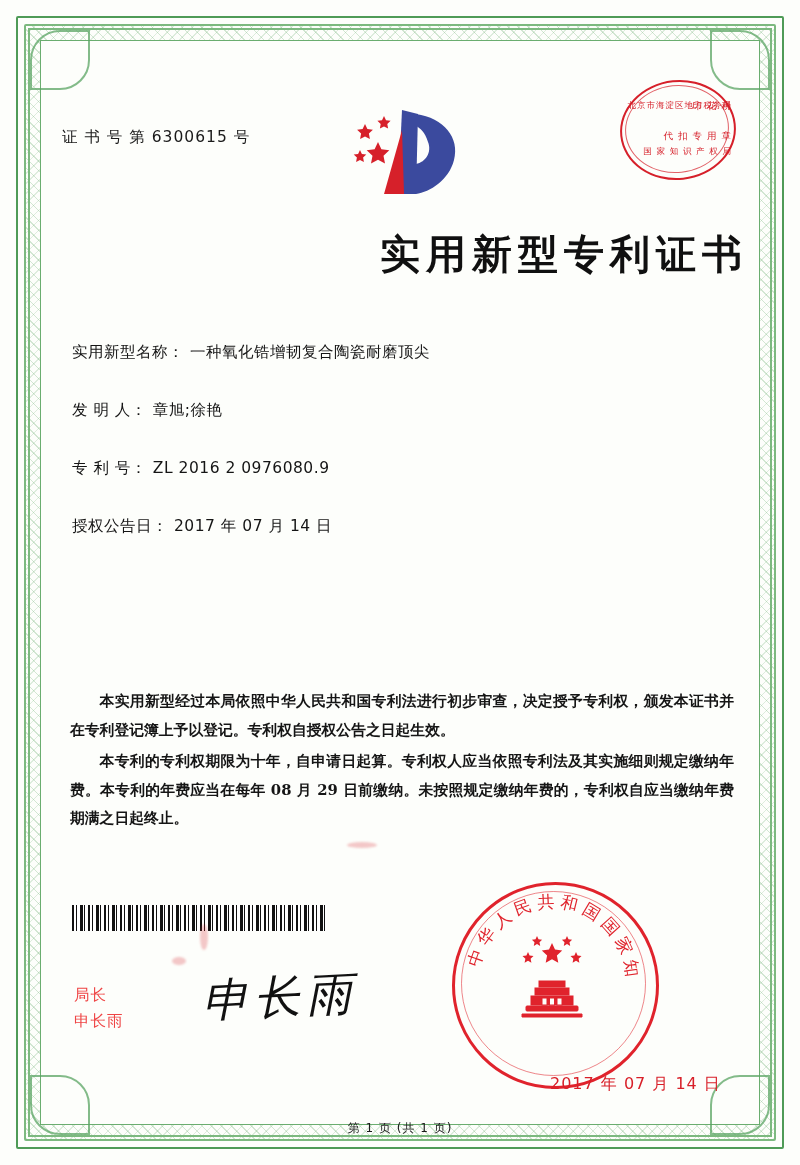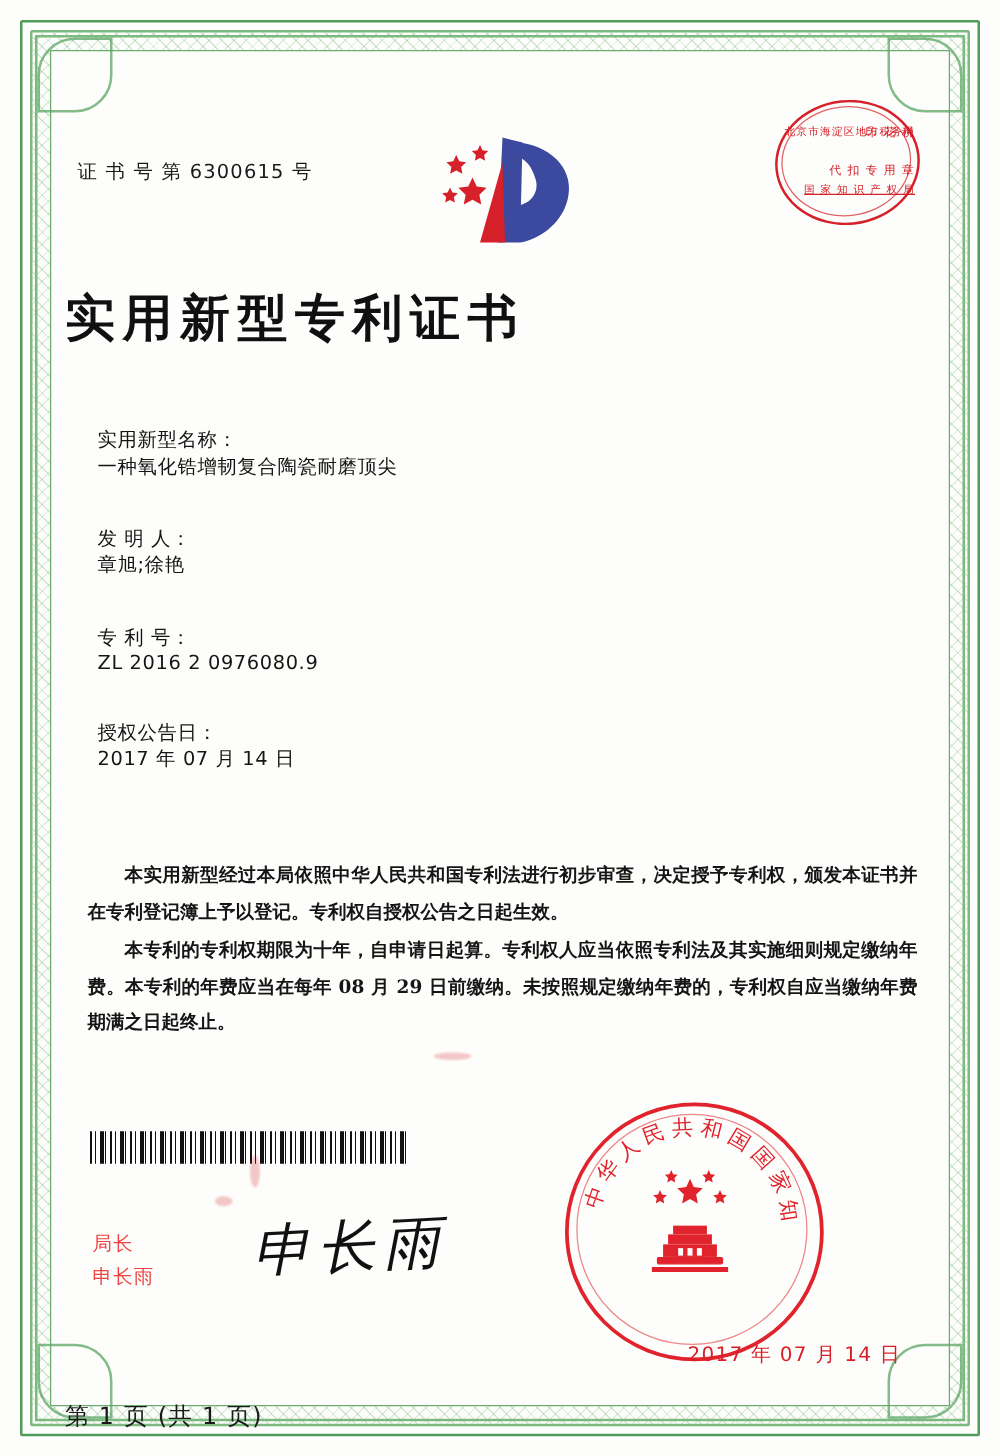--- a/index.html
+++ b/index.html
@@ -125,46 +125,45 @@
     width: 112px;
     text-align: right;
     color: #d6202a;
     font-size: 9.5px;
     letter-spacing: 1px;
     font-family: "DejaVu Serif", "Liberation Serif", serif;
   }
   .tax-stamp .l1 { top: 20px; font-size: 8.5px; }
   .tax-stamp .l2 { top: 20px; }
   .tax-stamp .l3 { top: 50px; }
-  .tax-stamp .l4 { top: 66px; font-size: 8.5px; text-decoration: underline; }
+  .tax-stamp .l4 { top: 66px; font-size: 8.5px; }
 
   .title {
     position: absolute;
     left: 0; top: 175px;
     width: 696px;
-    text-align: left;
+    text-align: right;
     font-size: 40px;
     font-weight: bold;
     letter-spacing: 6px;
     color: #101010;
     font-family: "DejaVu Sans", "Liberation Sans", sans-serif;
   }
 
   .fields {
     position: absolute;
     left: 20px; top: 290px;
     width: 660px;
   }
   .field {
     display: flex;
     align-items: baseline;
     margin-bottom: 37px;
     font-size: 15.5px;
     color: #151515;
-    flex-direction: column;
   }
   .field .label {
     white-space: nowrap;
     letter-spacing: 0.5px;
   }
   .field .value {
     margin-left: 6px;
     letter-spacing: 0.5px;
   }
 
@@ -243,21 +242,22 @@
     font-size: 16px;
     color: #d81f28;
     letter-spacing: 1px;
     white-space: nowrap;
   }
 
   .page-num {
     position: absolute;
     left: 0; top: 1068px;
     width: 696px;
-    font-size: 19px;
+    text-align: center;
+    font-size: 12px;
     color: #1a1a1a;
     letter-spacing: 1px;
   }
 
   
   .smudge {
     position: absolute;
     background: rgba(214,35,44,0.25);
     border-radius: 50%;
     filter: blur(1px);

